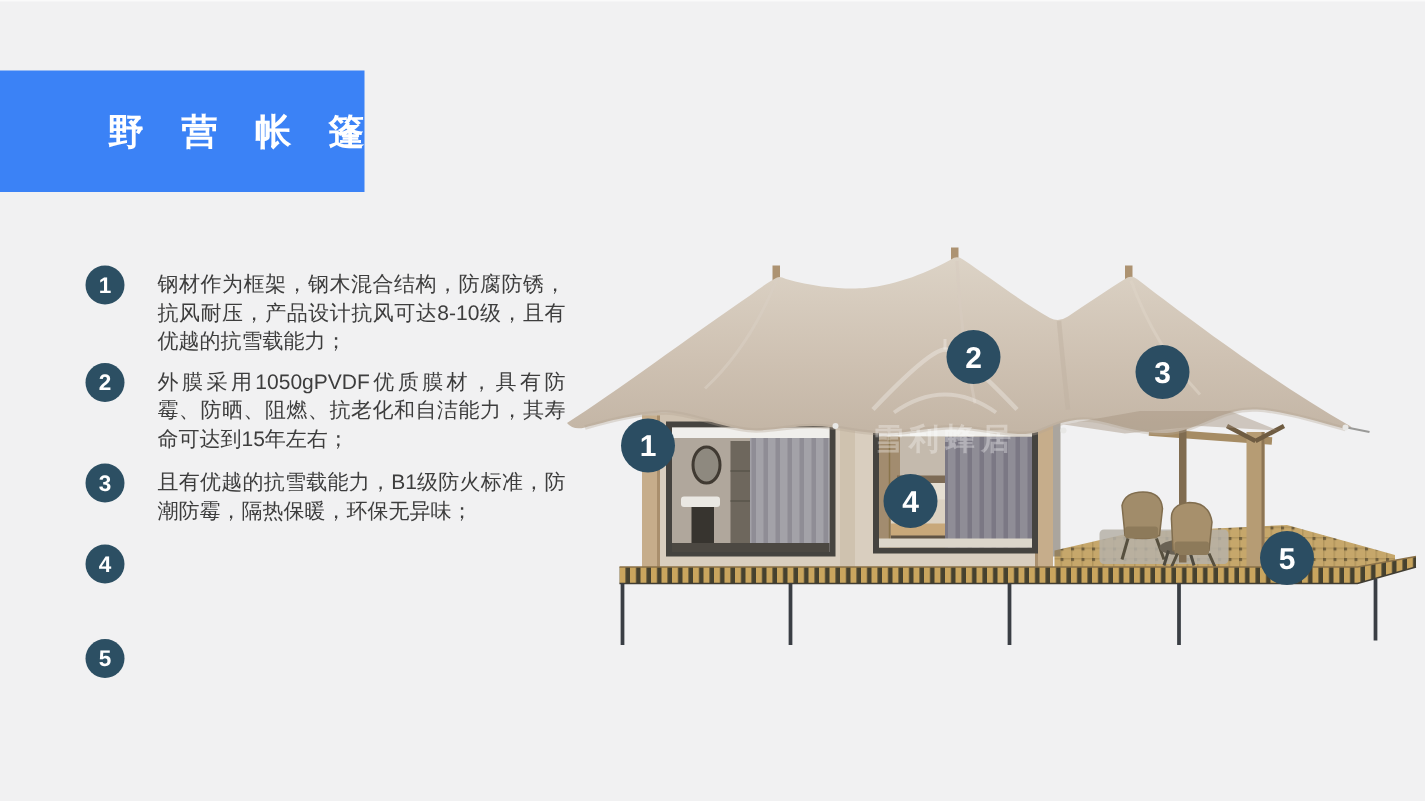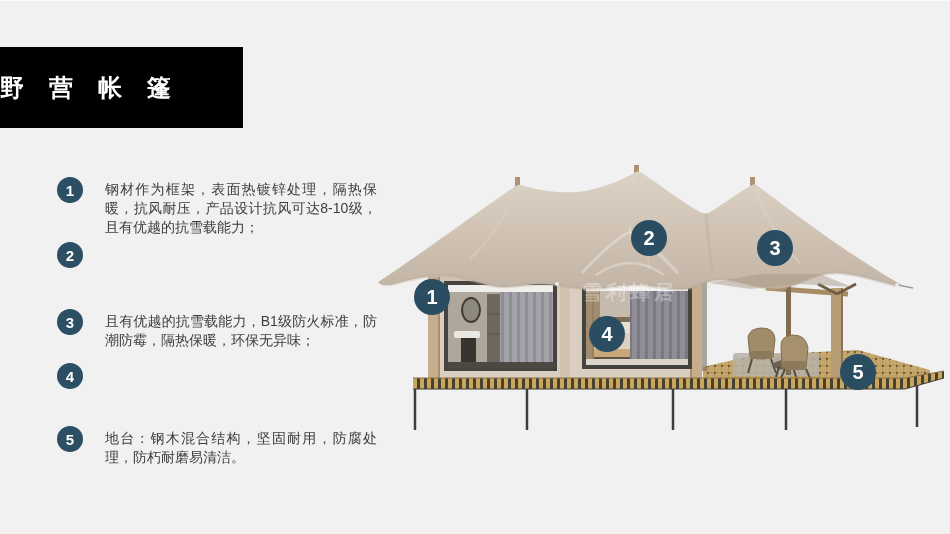--- a/index.html
+++ b/index.html
@@ -1,21 +1,21 @@
 <!DOCTYPE html>
 <html><head>
 <meta charset="utf-8">
 <style>
   html,body{margin:0;padding:0;}
   body{font-family:"Liberation Sans","DejaVu Sans",sans-serif;}
   .slide{position:relative;width:950px;height:534px;background:#f1f1f2;overflow:hidden;border-top:1px solid #fafafa;}
 
   
-  .title-block{position:absolute;left:0;top:46px;width:243px;height:81px;background:#000000;
-    display:flex;align-items:center;justify-content:flex-start;}
+  .title-block{position:absolute;left:0;top:46px;width:243px;height:81px;background:#3b82f6;
+    display:flex;align-items:center;justify-content:flex-end;}
   .title-block span{color:#ffffff;font-size:24px;font-weight:bold;letter-spacing:25px;margin-right:-25px;white-space:nowrap;}
 
   
   .feature{position:absolute;left:57px;display:flex;align-items:flex-start;width:330px;}
   .feature .num-badge{flex:0 0 auto;width:26px;height:26px;border-radius:50%;background:#2c4f63;color:#fff;
     font-size:15px;font-weight:bold;display:flex;align-items:center;justify-content:center;margin-top:-3px;}
   .feature .ftext{margin:0 0 0 22px;width:272px;font-size:14px;line-height:19px;color:#3d3d3d;text-align:justify;}
   .f1{top:179px;} .f2{top:244px;} .f3{top:311px;} .f4{top:365px;} .f5{top:428px;}
 
   
@@ -28,35 +28,35 @@
 <body>
 
 <div class="slide">
 
   <div class="title-block">
     <span>野营帐篷</span>
   </div>
 
   <div class="feature f1">
     <span class="num-badge">1</span>
-    <p class="ftext">钢材作为框架，表面热镀锌处理，隔热保暖，抗风耐压，产品设计抗风可达8-10级，且有优越的抗雪载能力；</p>
+    <p class="ftext">钢材作为框架，钢木混合结构，防腐防锈，抗风耐压，产品设计抗风可达8-10级，且有优越的抗雪载能力；</p>
   </div>
   <div class="feature f2">
     <span class="num-badge">2</span>
+    <p class="ftext">外膜采用1050gPVDF优质膜材，具有防霉、防晒、阻燃、抗老化和自洁能力，其寿命可达到15年左右；</p>
   </div>
   <div class="feature f3">
     <span class="num-badge">3</span>
     <p class="ftext">且有优越的抗雪载能力，B1级防火标准，防潮防霉，隔热保暖，环保无异味；</p>
   </div>
   <div class="feature f4">
     <span class="num-badge">4</span>
   </div>
   <div class="feature f5">
     <span class="num-badge">5</span>
-    <p class="ftext">地台：钢木混合结构，坚固耐用，防腐处理，防朽耐磨易清洁。</p>
   </div>
 
   <div class="diagram">
     <svg width="580" height="335" viewBox="370 148 580 335" xmlns="http://www.w3.org/2000/svg">
       <defs>
         <linearGradient id="roofGrad" x1="0" y1="0" x2="0" y2="1">
           <stop offset="0" stop-color="#dcd3c6"></stop>
           <stop offset="0.55" stop-color="#cfc2b3"></stop>
           <stop offset="1" stop-color="#c3b5a5"></stop>
         </linearGradient>

